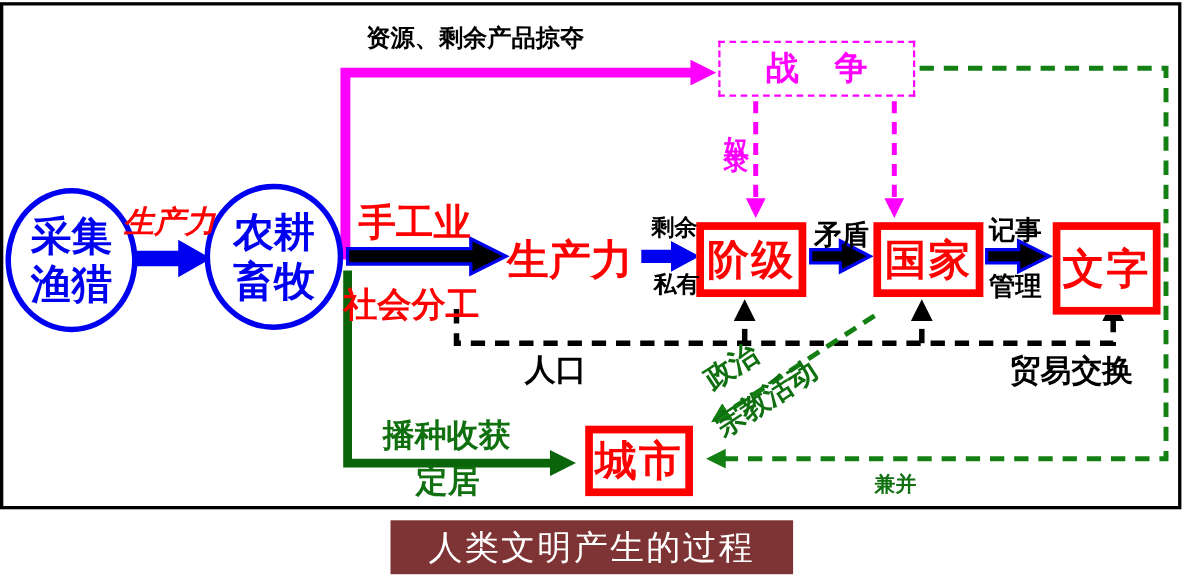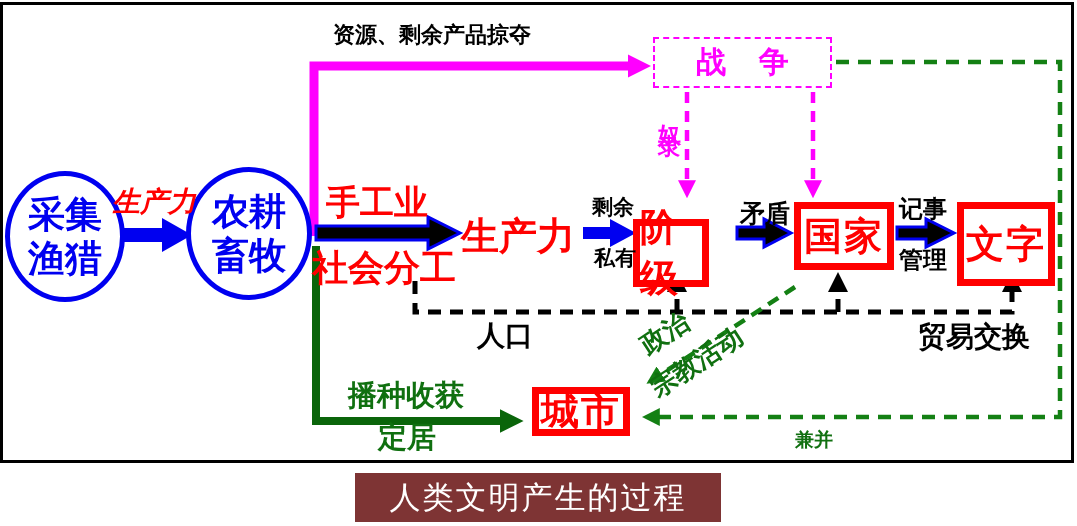--- a/index.html
+++ b/index.html
@@ -23,43 +23,43 @@
   }
   #circle-gathering{left:5px;top:171px;width:120px;height:131px;}
   #circle-farming{left:186px;top:167px;width:126px;height:133px;}
 
   
   .redbox{
     border:7px solid #ff0000;box-sizing:border-box;background:#fff;
     display:flex;align-items:center;justify-content:center;
     color:#ff0000;font-weight:bold;font-size:38px;letter-spacing:2px;
   }
-  #box-class{left:633px;top:202px;width:76px;height:68px;margin-top:17px;}
+  #box-class{left:633px;top:202px;width:100px;height:68px;}
   #box-state{left:794px;top:202px;width:100px;height:68px;}
   #box-writing{left:957px;top:202px;width:98px;height:84px;}
-  #box-city{left:532px;top:387px;width:98px;height:49px;}
+  #box-city{left:532px;top:387px;width:98px;height:64px;}
 
   
   #box-war{
     left:653px;top:37px;width:179px;height:51px;
     border:2px dashed #ff00ff;box-sizing:border-box;
     display:flex;align-items:center;justify-content:center;
     color:#ff00ff;font-size:30px;font-weight:bold;letter-spacing:12px;text-indent:12px;
   }
 
   
   .lbl{white-space:nowrap;}
   .kai{font-family:"Liberation Serif",serif;font-weight:bold;color:#000;}
   .red{color:#ff0000;font-weight:bold;}
   .green{color:#107010;font-family:"Liberation Serif",serif;font-weight:bold;}
 
   #lbl-productivity1{left:112px;top:183px;font-size:28px;color:#ff0000;font-weight:bold;font-style:italic;font-family:"Liberation Serif",serif;}
   #lbl-plunder{left:333px;top:20px;font-size:22px;}
   #lbl-handicraft{left:326px;top:180px;font-size:34px;}
-  #lbl-division{left:312px;top:244px;font-size:36px;}
+  #lbl-division{left:312px;top:256px;font-size:31px;}
   #lbl-productivity2{left:461px;top:211px;font-size:38px;}
   #lbl-surplus{left:592px;top:193px;font-size:21px;}
   #lbl-private{left:594px;top:244px;font-size:21px;}
   #lbl-slaves{left:654px;top:106px;font-size:23px;color:#ff00ff;font-weight:bold;
       writing-mode:vertical-rl;letter-spacing:9px;font-family:"Liberation Serif",serif;}
   #lbl-contradiction{left:740px;top:197px;font-size:25px;}
   #lbl-record{left:899px;top:193px;font-size:24px;}
   #lbl-manage{left:899px;top:244px;font-size:24px;}
   #lbl-population{left:477px;top:317px;font-size:28px;}
   #lbl-trade{left:918px;top:318px;font-size:28px;}

